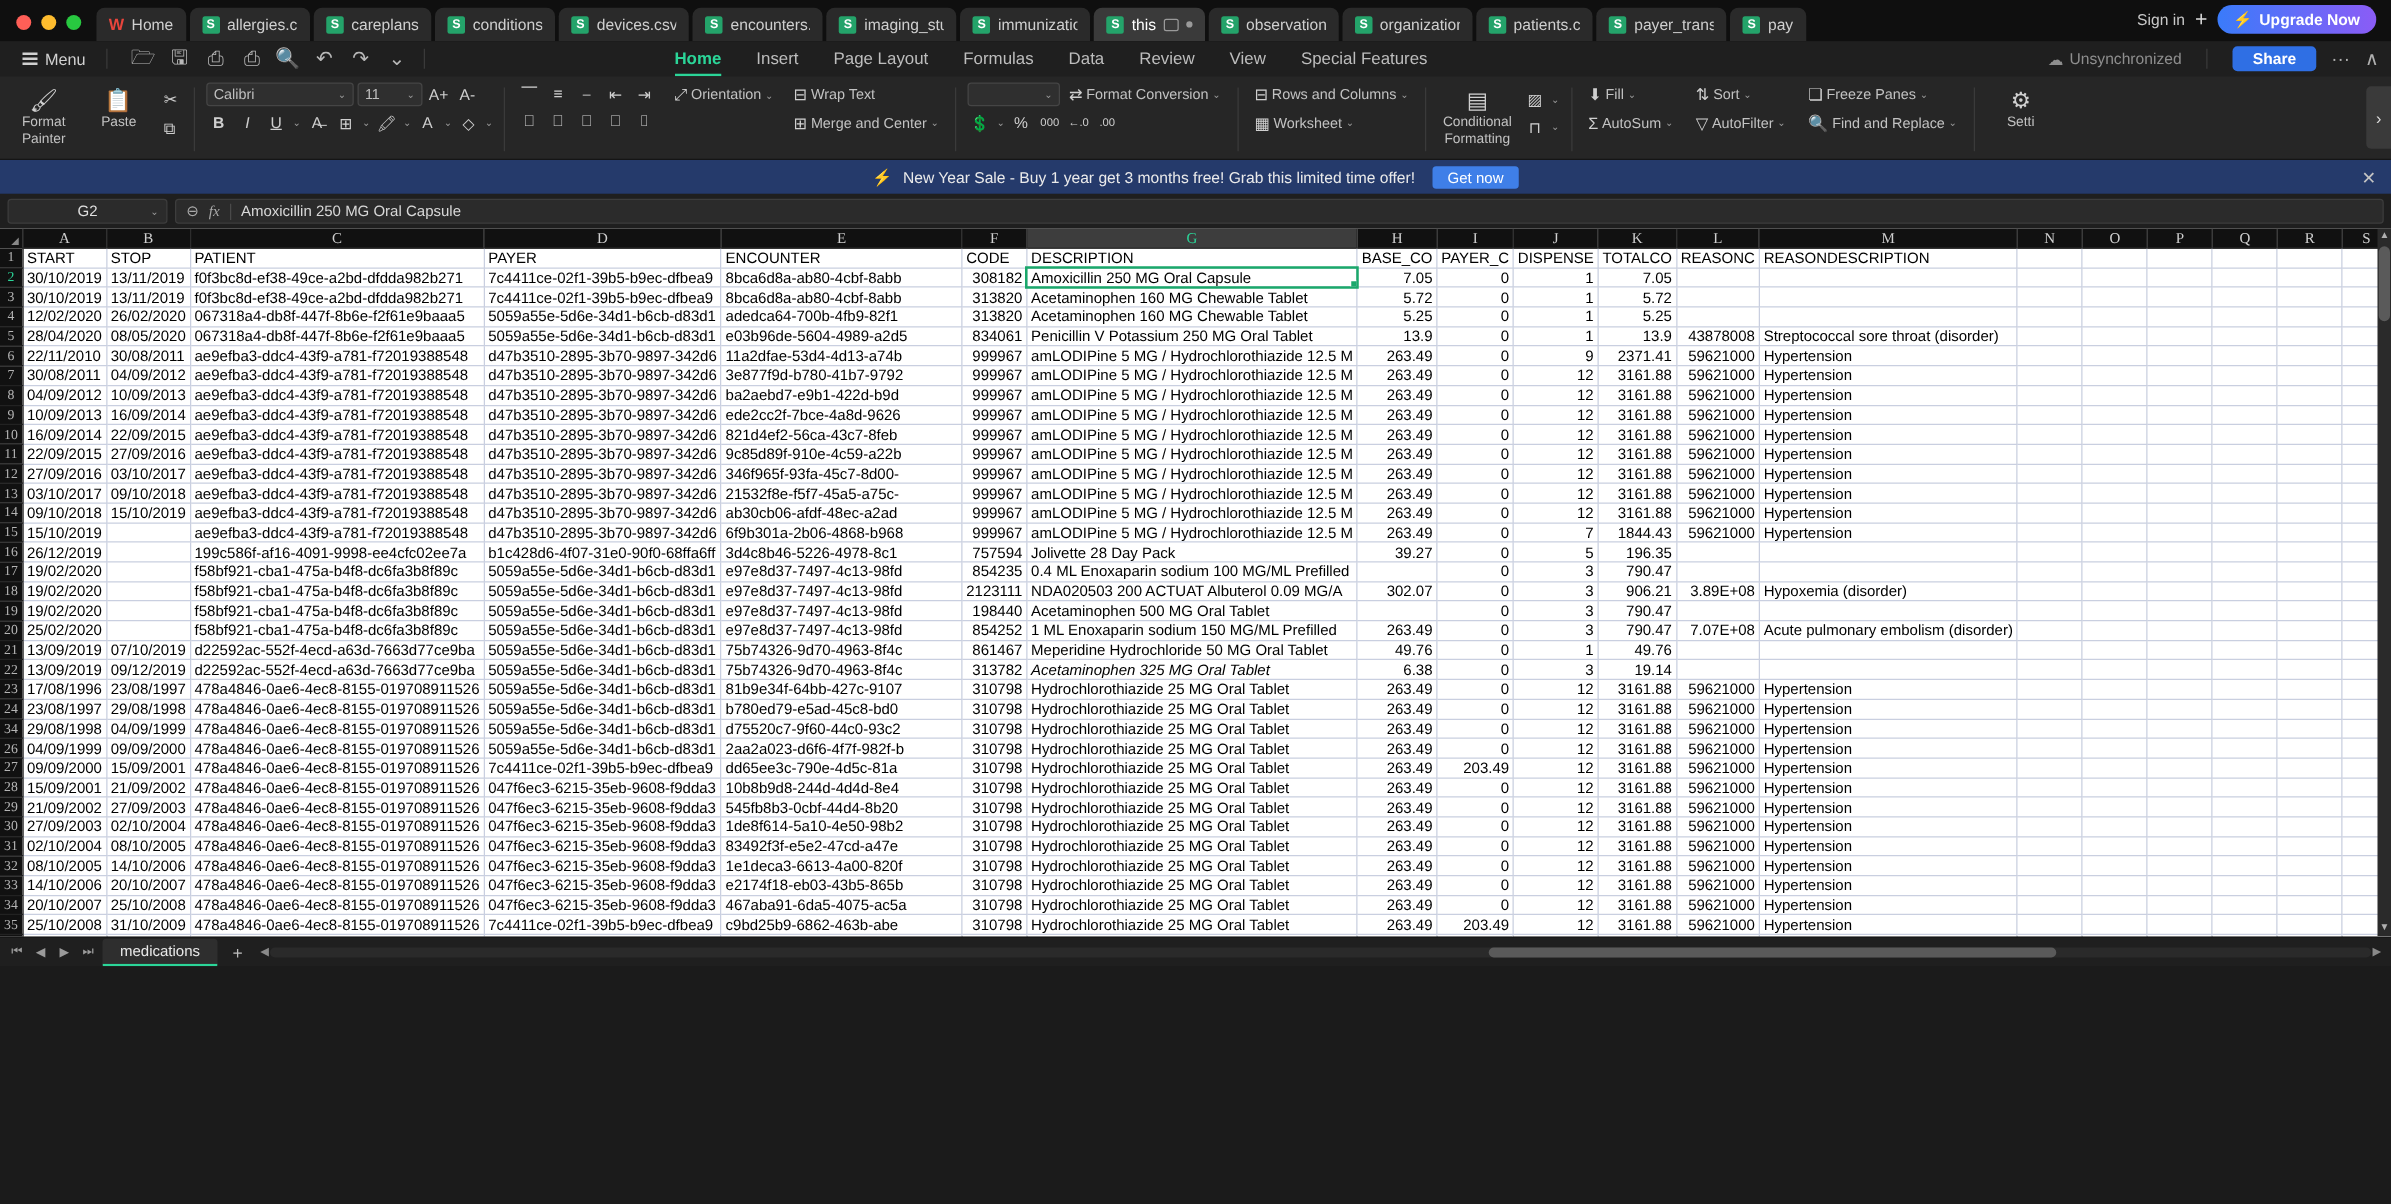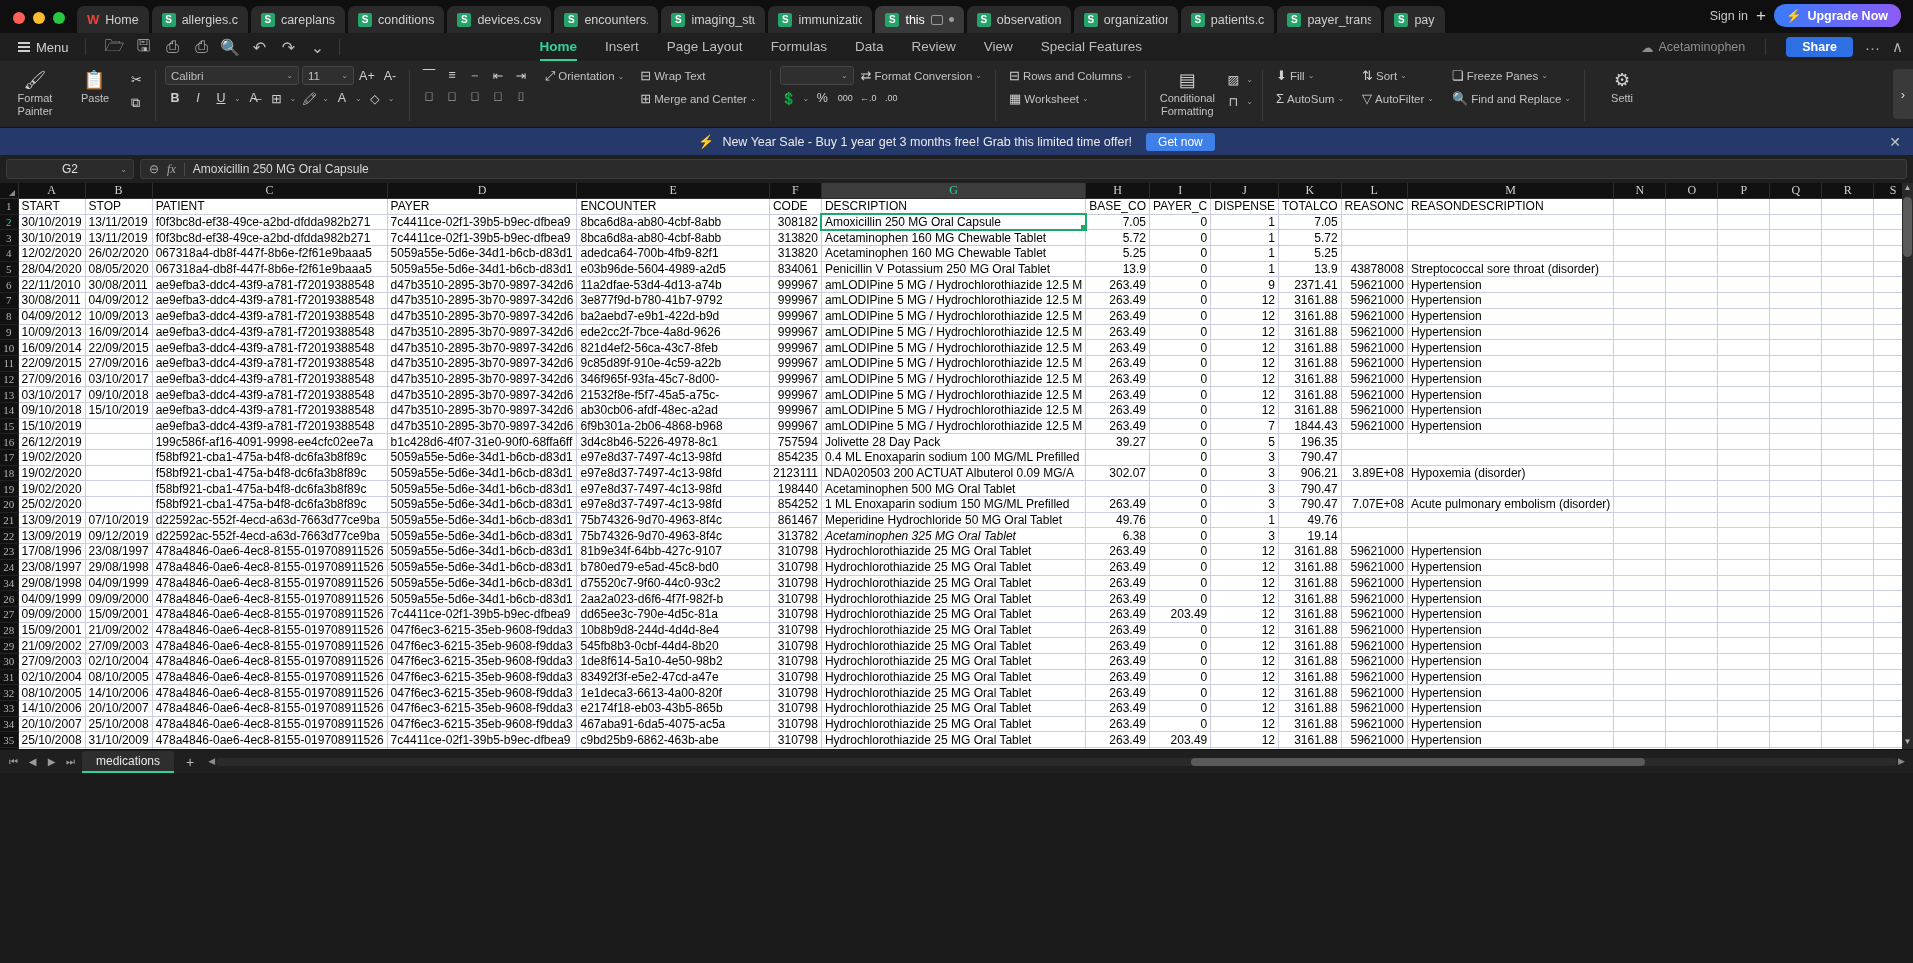--- a/index.html
+++ b/index.html
@@ -97,21 +97,21 @@
   .col2 { display:flex; flex-direction:column; gap:4px; }
   .rowline { display:flex; align-items:center; gap:3px; }
   .sbtn { color:#c2c2c2; font-size:11.5px; display:flex; align-items:center; gap:3px; padding:2px 4px; white-space:nowrap; }
   .sbtn .gl { font-size:13px; color:#cfcfcf; }
   .caret { font-size:8px; color:#9a9a9a; }
   .fontbox, .numbox {
     background:#2f2f2f; border:1px solid #454545; border-radius:3px;
     height:19px; display:flex; align-items:center; padding:0 5px;
     color:#bfbfbf; font-size:11.5px; justify-content:space-between;
   }
-  .fontbox.name { width:134px; } .fontbox.size { width:52px; }
+  .fontbox.name { width:118px; } .fontbox.size { width:52px; }
   .numbox { width:74px; }
   .fmtbtn { width:20px; height:18px; display:flex; align-items:center; justify-content:center; color:#cfcfcf; font-size:12.5px; }
   .ribbon-expand {
     position:absolute; right:0; top:8px; width:20px; height:50px; background:#3a3a3a;
     border-radius:4px 0 0 4px; display:flex; align-items:center; justify-content:center;
     color:#ddd; font-size:13px;
   }
 
   
   .banner {
@@ -305,21 +305,21 @@
       <span class="ribtab">Page Layout</span>
       <span class="ribtab">Formulas</span>
       <span class="ribtab">Data</span>
       <span class="ribtab">Review</span>
       <span class="ribtab">View</span>
       <span class="ribtab">Special Features</span>
     </div>
   <div class="menurow-right">
     <span class="unsync">
       <span>☁</span>
-      <span>Acetaminophen</span>
+      <span>Unsynchronized</span>
     </span>
     <span class="vsep"></span>
     <span class="share-btn">Share</span>
     <span class="ic-more">···</span>
     <span class="ic-more">∧</span>
   </div>
 </div>
 
 <div class="ribbon">
 

